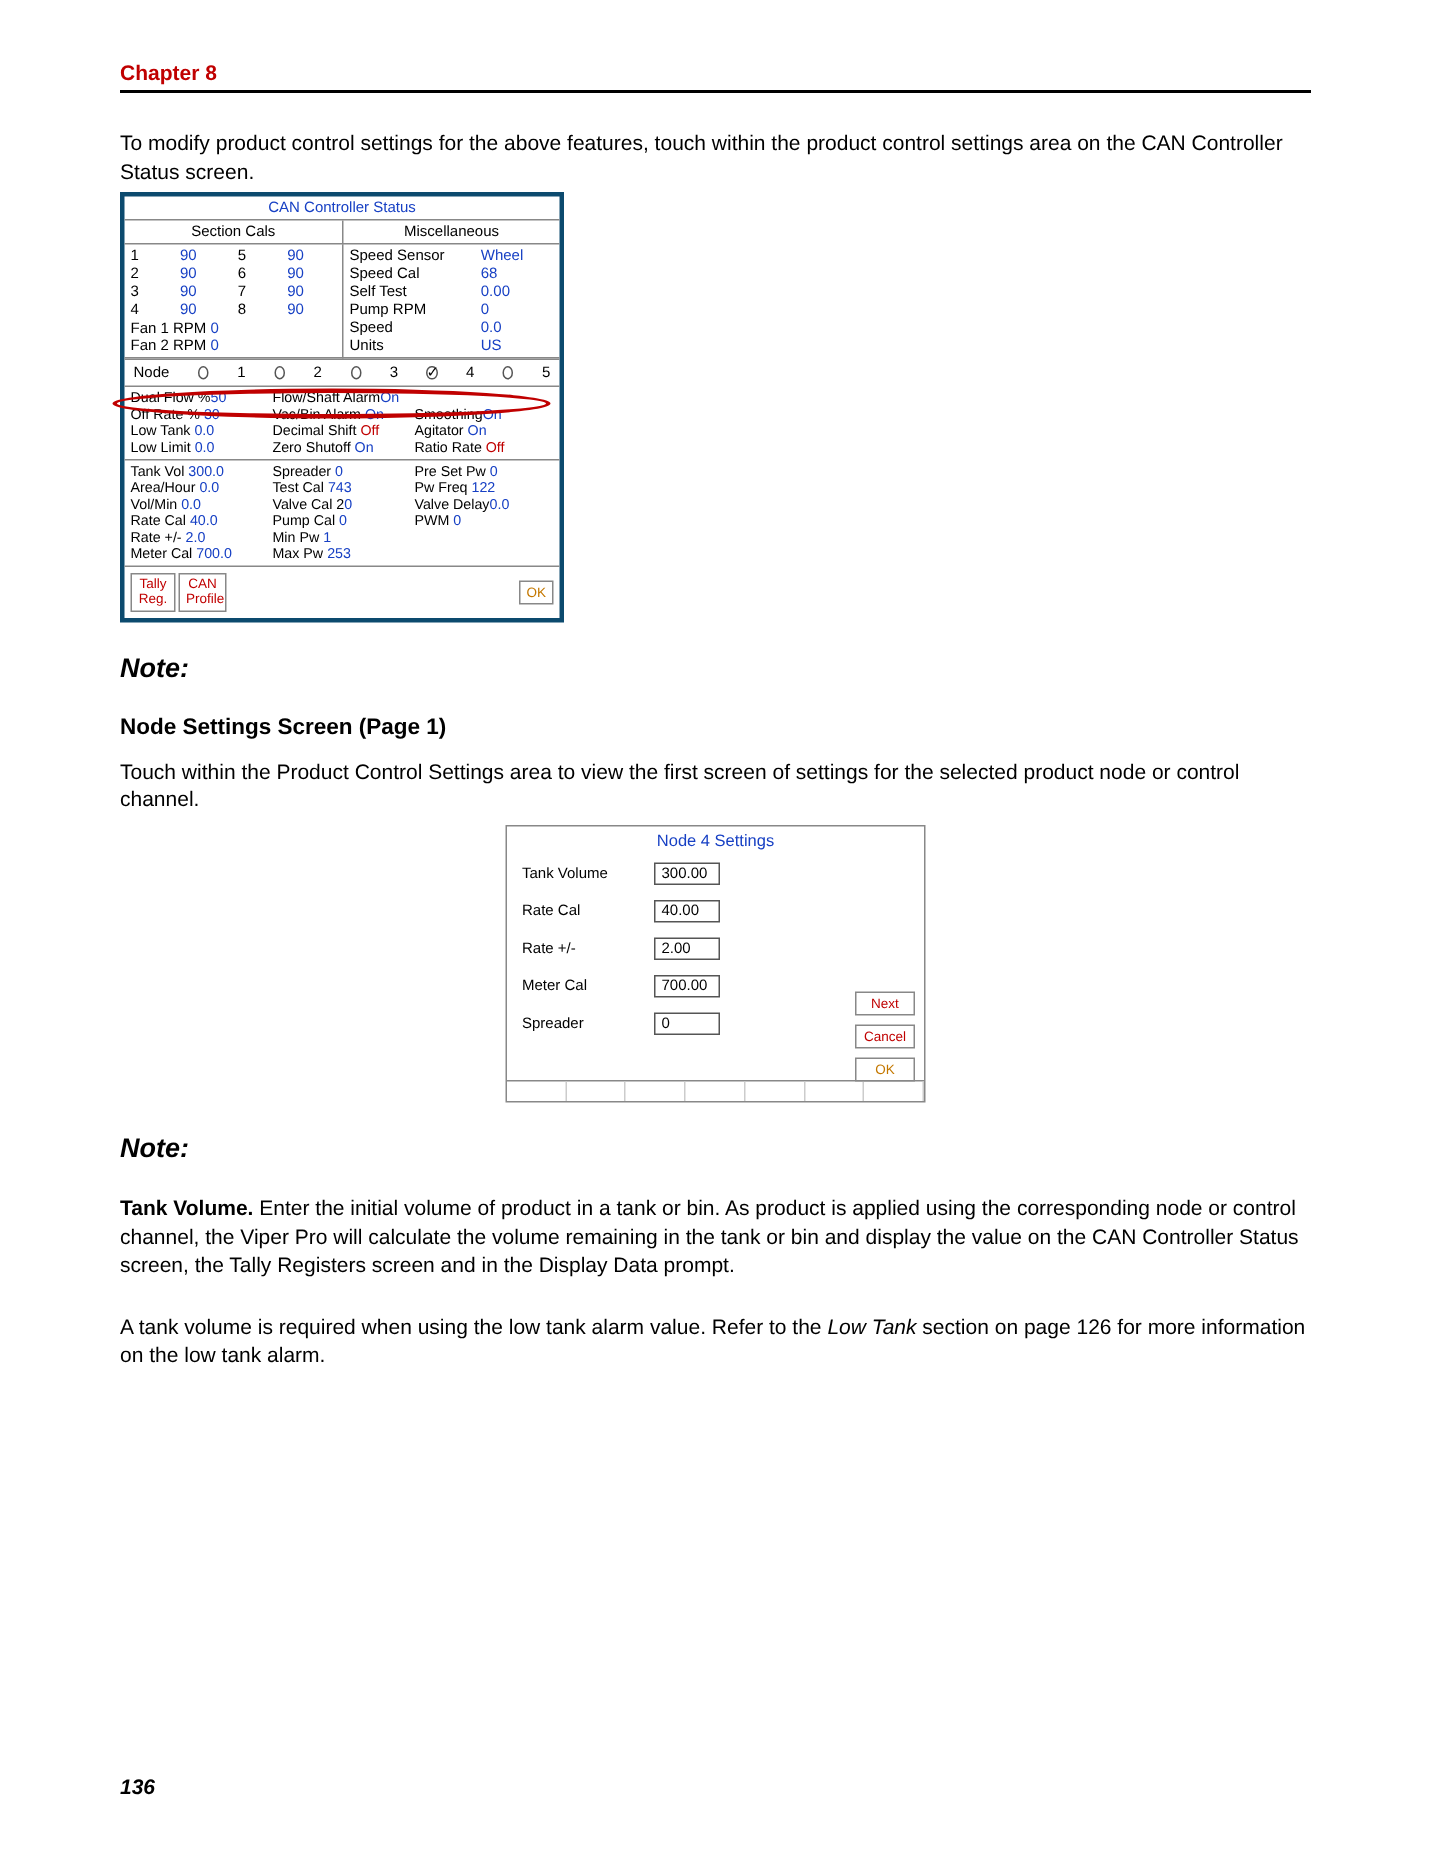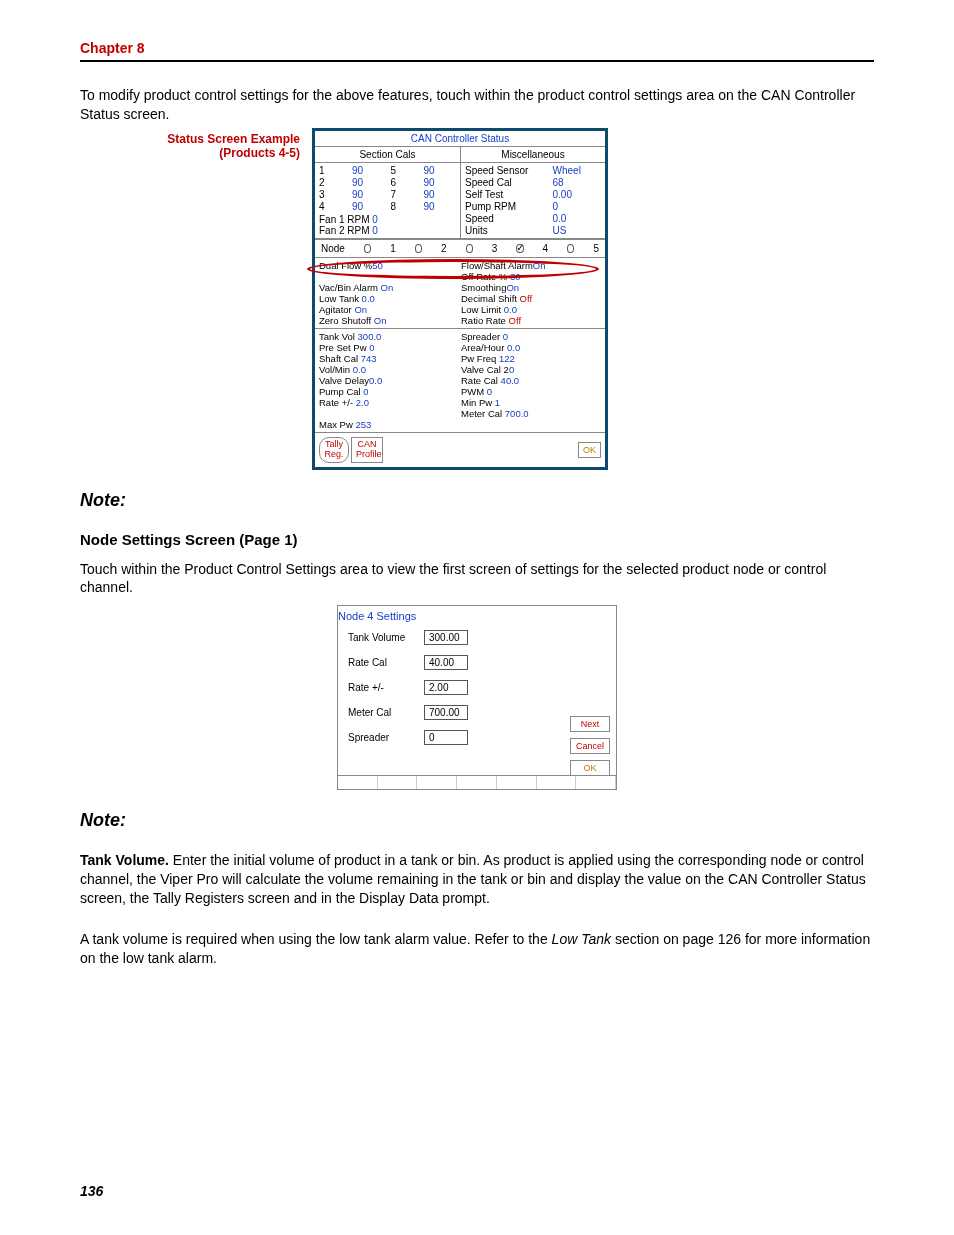--- a/index.html
+++ b/index.html
@@ -29,51 +29,47 @@
   .kv-grid { display: grid; grid-template-columns: auto auto auto auto; column-gap: 6px; row-gap: 1px; font-size: 10px; }
   .kv-grid-misc { display: grid; grid-template-columns: auto auto; column-gap: 4px; row-gap: 1px; font-size: 10px; }
   .val-blue { color: #1740c4; }
   .node-row { display: flex; align-items: center; gap: 19px; padding: 3px 6px; border-bottom: 1px solid #888; border-top: 1px solid #888; }
   .radio { width: 9px; height: 9px; border: 1px solid #555; border-radius: 50%; display: inline-block; position: relative; }
   .radio.checked::after { content: '✓'; position: absolute; top: -3px; left: -1px; font-size: 10px; color: #000; }
   .oval-highlight { position: absolute; border: 3px solid #c00000; border-radius: 50% / 50%; width: 292px; height: 20px; left: -8px; top: 128px; pointer-events: none; }
   .btn { border: 1px solid #888; padding: 2px 4px; color: #c00000; font-size: 9px; text-align: center; display: inline-block; }
   .can-footer-row { display: flex; justify-content: space-between; align-items: center; padding: 4px; }
   .flex-gap { display: flex; gap: 2px; }
-  .three-col { display: grid; grid-template-columns: 1fr 1fr; column-gap: 2px; font-size: 9.5px; }
+  .three-col { display: grid; grid-template-columns: 1fr 1fr 1fr; column-gap: 2px; font-size: 9.5px; }
   .val-on { color: #1740c4; }
   .val-off { color: #c00000; }
 
   
   .node-window { border: 1px solid #888; width: 280px; font-size: 11px; background: #fff; margin: 8px auto 0; position: relative; }
-  .node-title { color: #1740c4; padding: 4px 0; }
+  .node-title { color: #1740c4; text-align: center; padding: 4px 0; }
   .node-form { padding: 4px 10px; }
-  .node-field { display: flex; align-items: center; margin-bottom: 10px; gap: 0; }
+  .node-field { display: flex; align-items: center; margin-bottom: 10px; gap: 12px; }
   .node-field label { width: 76px; font-size: 10px; }
   .node-field .inp { border: 1px solid #555; padding: 1px 4px; font-size: 10px; min-width: 44px; }
   .node-buttons { position: absolute; right: 6px; top: 110px; display: flex; flex-direction: column; gap: 6px; }
   .node-buttons .btn { width: 40px; }
   .status-bar { height: 14px; border-top: 1px solid #888; display:flex; font-size:9px; }
   .status-bar span { flex:1; border-right:1px solid #ccc; }
 </style>
 </head>
 <body>
 
 
 
 <div class="chapter">Chapter 8</div>
 <div class="hr"></div>
 
 <p class="body-text">To modify product control settings for the above features, touch within the product control settings area on the CAN Controller Status screen.</p>
 
 <div class="figure-row">
-  <div class="figure-label-col">
-    <div class="figure-label">Status Screen Example</div>
-    <div class="figure-label">(Products 4-5)</div>
-  </div>
   <div class="figure-col">
     <div class="can-window">
       <div class="oval-highlight"></div>
       <div class="can-title">CAN Controller Status</div>
       <div class="can-row2">
         <div class="can-half can-cell">
           <div class="sub-title">Section Cals</div>
         </div>
         <div class="can-half can-cell">
           <div class="sub-title">Miscellaneous</div>
@@ -146,38 +142,38 @@
         <div><span>Agitator</span> <span class="val-on">On</span></div>
         <div><span>Low Limit</span> <span class="val-blue">0.0</span></div>
         <div><span>Zero Shutoff</span> <span class="val-on">On</span></div>
         <div><span>Ratio Rate</span> <span class="val-off">Off</span></div>
       </div>
       <div class="can-cell three-col">
         <div><span>Tank Vol</span> <span class="val-blue">300.0</span></div>
         <div><span>Spreader</span> <span class="val-blue">0</span></div>
         <div><span>Pre Set Pw</span> <span class="val-blue">0</span></div>
         <div><span>Area/Hour</span> <span class="val-blue">0.0</span></div>
-        <div><span>Shaft Cal</span> <span class="val-blue">743</span></div>
+        <div><span>Test Cal</span> <span class="val-blue">743</span></div>
         <div><span>Pw Freq</span> <span class="val-blue">122</span></div>
         <div><span>Vol/Min</span> <span class="val-blue">0.0</span></div>
         <div><span>Valve Cal 2</span><span class="val-blue">0</span></div>
         <div><span>Valve Delay</span><span class="val-blue">0.0</span></div>
         <div><span>Rate Cal</span> <span class="val-blue">40.0</span></div>
         <div><span>Pump Cal</span> <span class="val-blue">0</span></div>
         <div><span>PWM</span> <span class="val-blue">0</span></div>
         <div><span>Rate +/-</span> <span class="val-blue">2.0</span></div>
         <div><span>Min Pw</span> <span class="val-blue">1</span></div>
         <div></div>
         <div><span>Meter Cal</span> <span class="val-blue">700.0</span></div>
         <div><span>Max Pw</span> <span class="val-blue">253</span></div>
         <div></div>
       </div>
       <div class="can-footer-row">
         <div class="flex-gap">
-          <div class="btn" style="width:30px; line-height:1.1;border-radius:10px;">Tally Reg.</div>
+          <div class="btn" style="width:30px; line-height:1.1;">Tally Reg.</div>
           <div class="btn" style="width:32px; line-height:1.1;">CAN Profile</div>
         </div>
         <div class="btn" style="color:#c47800;">OK</div>
       </div>
     </div>
   </div>
 </div>
 
 <div class="note-row">
   <div class="note-label">Note:</div>

